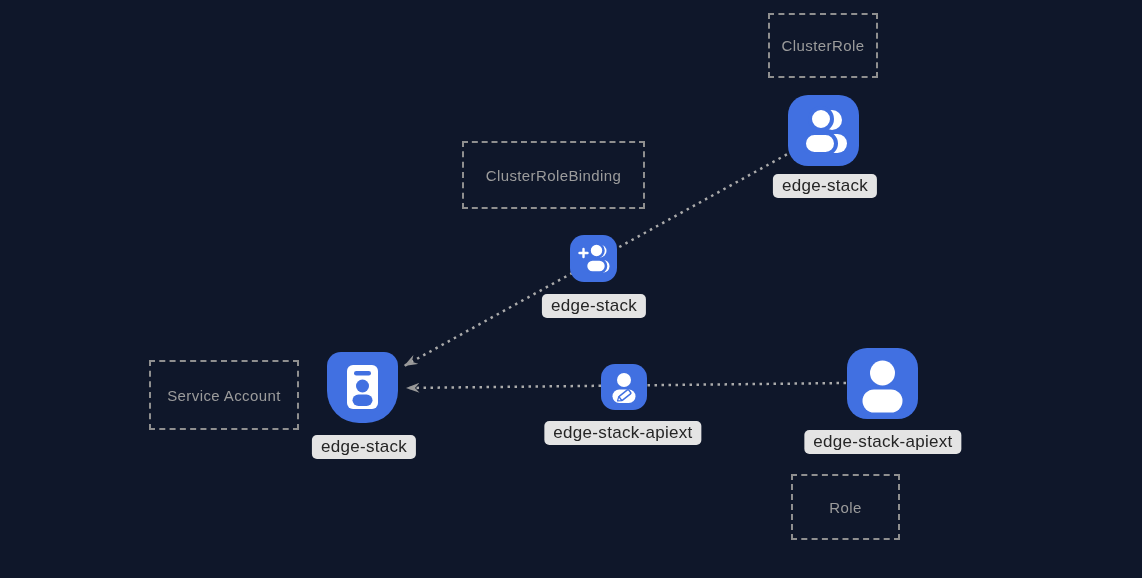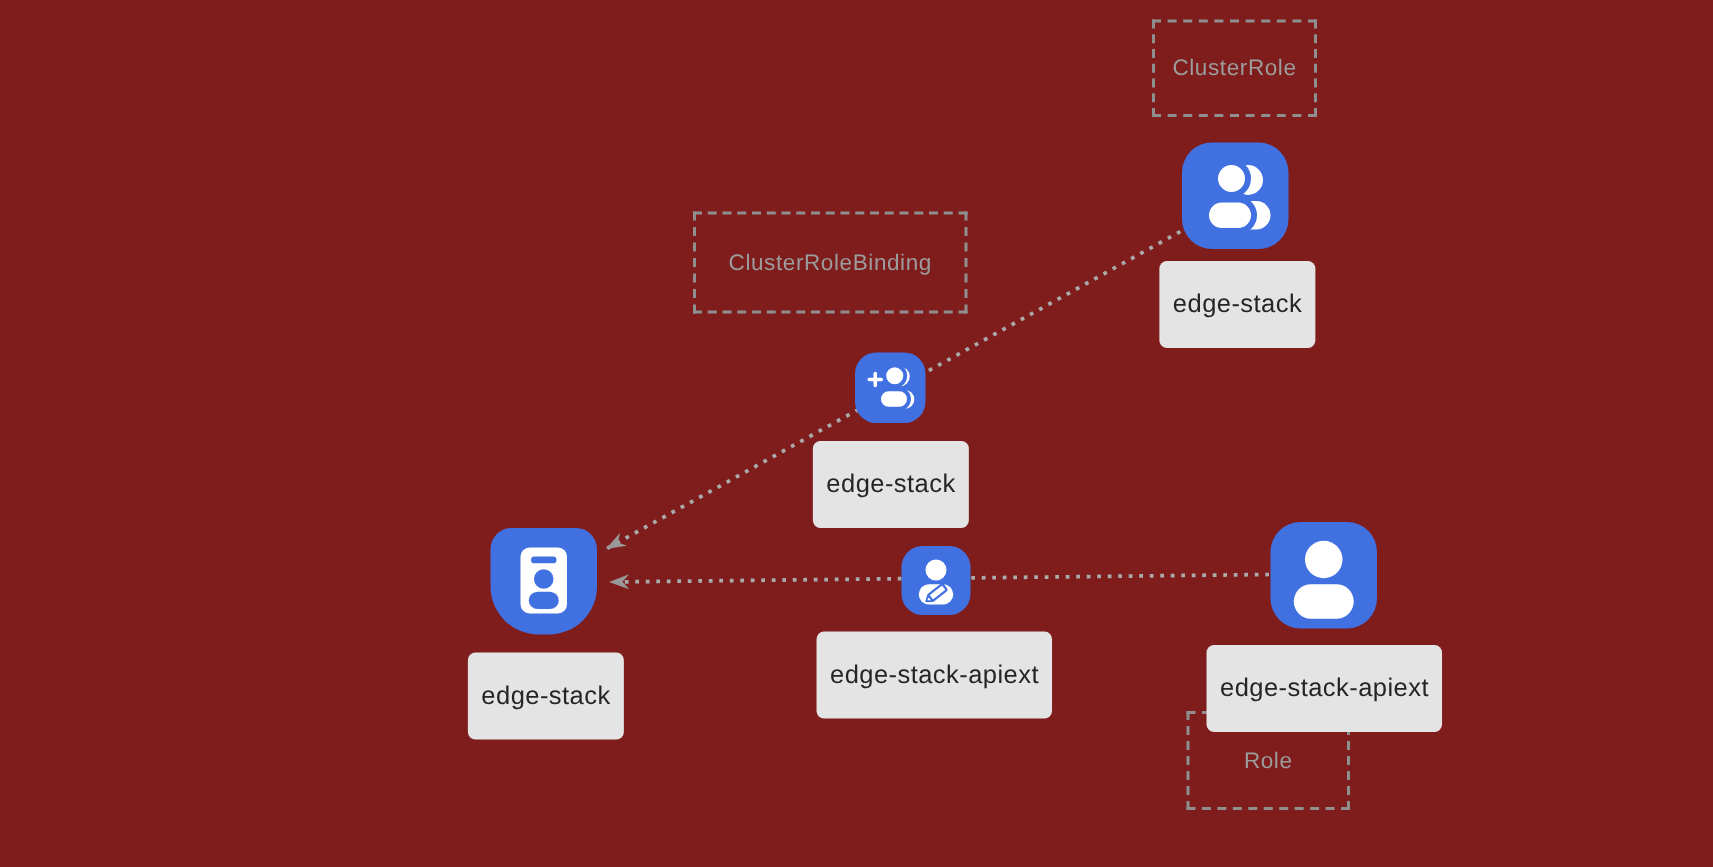--- a/index.html
+++ b/index.html
@@ -1,18 +1,18 @@
 <!DOCTYPE html>
 <html><head>
 <meta charset="utf-8">
 <style>
   html,body{margin:0;padding:0;}
   body{width:1142px;height:578px;overflow:hidden;}
   .canvas{
-    position:relative;width:1142px;height:578px;background:#7f1d1d;
+    position:relative;width:1142px;height:578px;background:#0f172a;
     font-family:"Liberation Sans", sans-serif;
   }
   .wires{position:absolute;left:0;top:0;z-index:1;}
   .type-box{
     position:absolute;z-index:2;box-sizing:border-box;
     border:2px dashed #8f8f8f;background:transparent;
     display:flex;align-items:center;justify-content:center;
     color:#9c9c9c;font-size:15px;letter-spacing:0.4px;
   }
   .box-clusterrole{left:768px;top:13px;width:110px;height:65px;}
@@ -29,21 +29,21 @@
   .icon-sm{width:47px;height:47px;border-radius:14px;}
   .icon-clusterrole{left:788px;top:95px;}
   .icon-clusterrolebinding{left:570px;top:235px;}
   .icon-serviceaccount{left:327px;top:352px;border-radius:14px 14px 32px 32px;}
   .icon-rolebinding{left:601px;top:364px;width:46px;height:46px;}
   .icon-role{left:847px;top:348px;}
 
   .node-label{
     position:absolute;z-index:4;transform:translateX(-50%);
     background:#e4e4e4;color:#252525;border-radius:5px;
-    padding:19px 9px;font-size:17px;letter-spacing:0.3px;white-space:nowrap;
+    padding:2px 9px;font-size:17px;letter-spacing:0.3px;white-space:nowrap;
   }
   .label-clusterrole{left:825px;top:174px;}
   .label-clusterrolebinding{left:594px;top:294px;}
   .label-serviceaccount{left:364px;top:435px;}
   .label-rolebinding{left:623px;top:421px;}
   .label-role{left:883px;top:430px;}
 </style>
 </head>
 <body>
 
@@ -57,20 +57,23 @@
     </defs>
     <line x1="793" y1="151" x2="404" y2="366" stroke="#ababab" stroke-width="2.5" stroke-dasharray="2.5 4.5" marker-end="url(#arrowhead)"></line>
     <line x1="846" y1="383" x2="406" y2="388" stroke="#ababab" stroke-width="2.5" stroke-dasharray="2.5 4.5" marker-end="url(#arrowhead)"></line>
   </svg>
 
   <div class="type-box box-clusterrole">
     <span>ClusterRole</span>
   </div>
   <div class="type-box box-clusterrolebinding">
     <span>ClusterRoleBinding</span>
+  </div>
+  <div class="type-box box-serviceaccount">
+    <span>Service Account</span>
   </div>
   <div class="type-box box-role">
     <span>Role</span>
   </div>
 
   <div class="node-icon icon-lg icon-clusterrole">
     <svg width="71" height="71" viewBox="0 0 71 71">
       <circle cx="44" cy="25" r="10" fill="#ffffff"></circle>
       <rect x="29" y="39" width="30" height="19" rx="9.5" fill="#ffffff"></rect>
       <circle cx="33" cy="24" r="11" fill="#ffffff" stroke="#4170e1" stroke-width="4"></circle>

